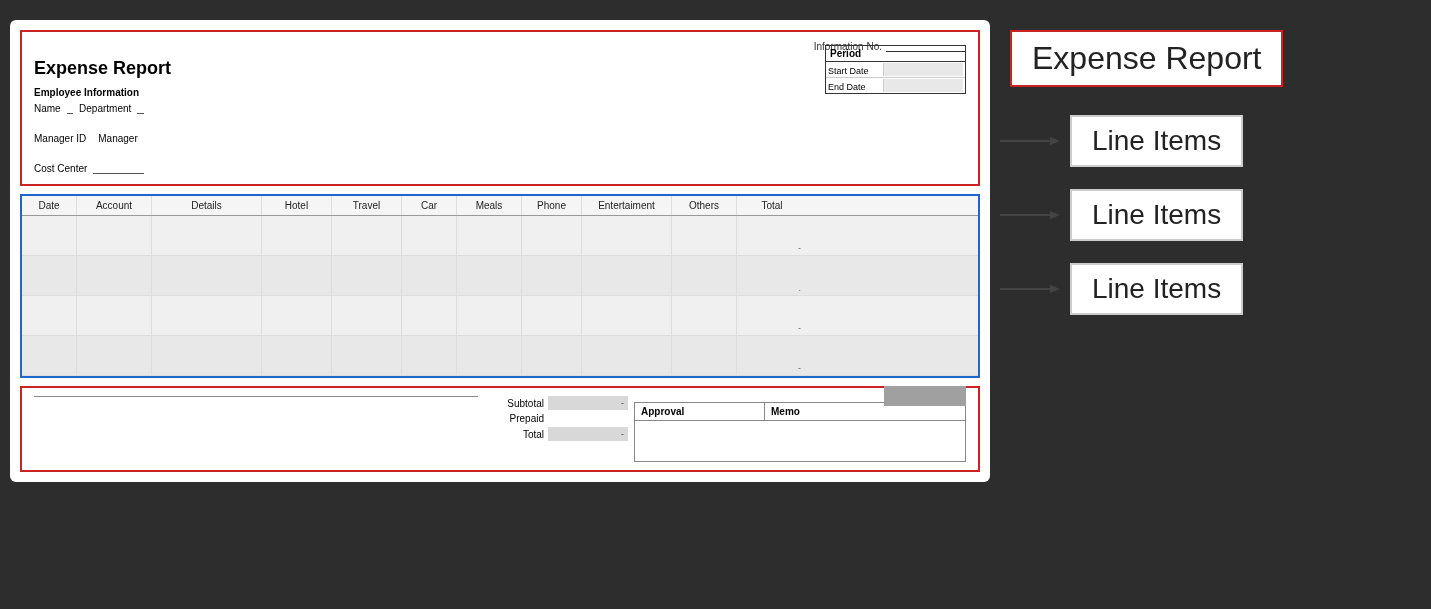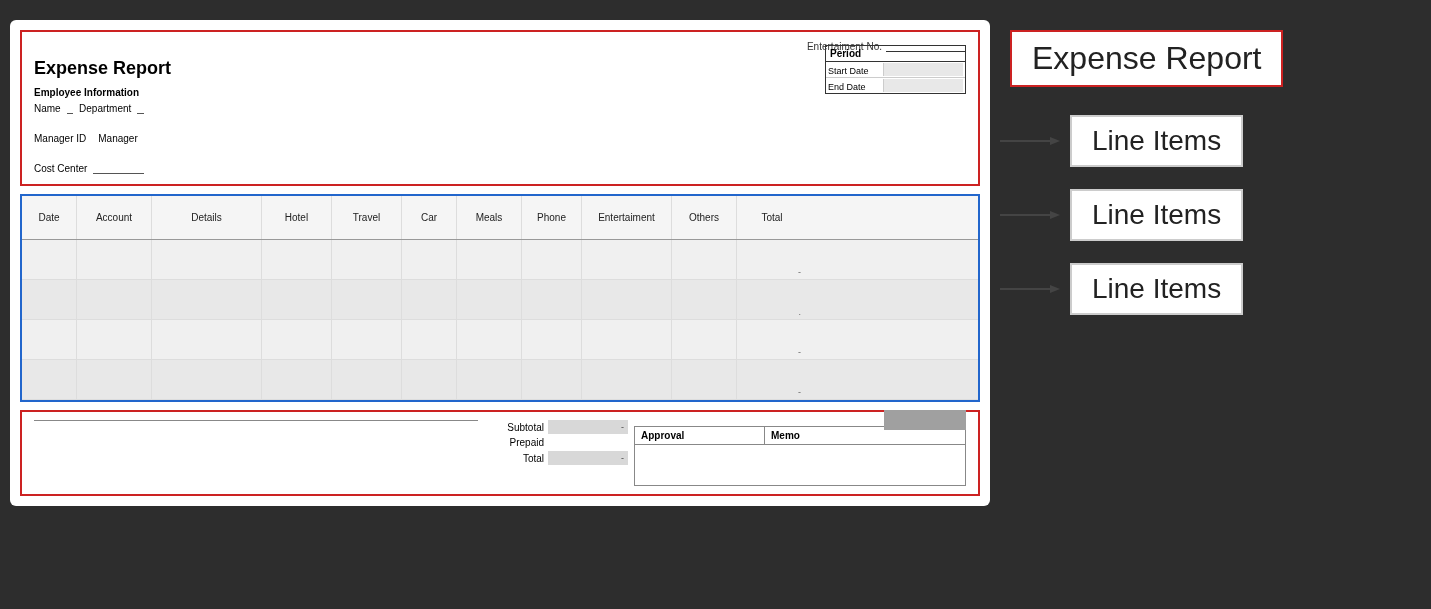--- a/index.html
+++ b/index.html
@@ -139,21 +139,21 @@
     .table-header-row {
       display: grid;
       grid-template-columns: 55px 75px 110px 70px 70px 55px 65px 60px 90px 65px 70px;
       background: #f5f5f5;
       border-bottom: 1px solid #999;
     }
 
     .th-cell {
       font-size: 10px;
       font-weight: normal;
-      padding: 16px 4px;
+      padding: 4px 4px;
       text-align: center;
       border-right: 1px solid #ddd;
       color: #222;
     }
     .th-cell:last-child { border-right: none; }
 
     .table-body-row {
       display: grid;
       grid-template-columns: 55px 75px 110px 70px 70px 55px 65px 60px 90px 65px 70px;
       min-height: 40px;
@@ -295,21 +295,21 @@
 </head>
 <body>
 
 <div class="main-container">
 
   <div class="document-area">
 
     <div class="section-header">
 
       <div class="app-no-line">
-        <span>Entertaiment No.</span>
+        <span>Information No.</span>
         <span class="app-no-box"></span>
       </div>
 
       <div class="report-title">Expense Report</div>
 
       <div class="employee-info-label">Employee Information</div>
 
       <div style="display:flex; gap: 40px;">
         <div class="employee-fields">
           <div class="field-row">

